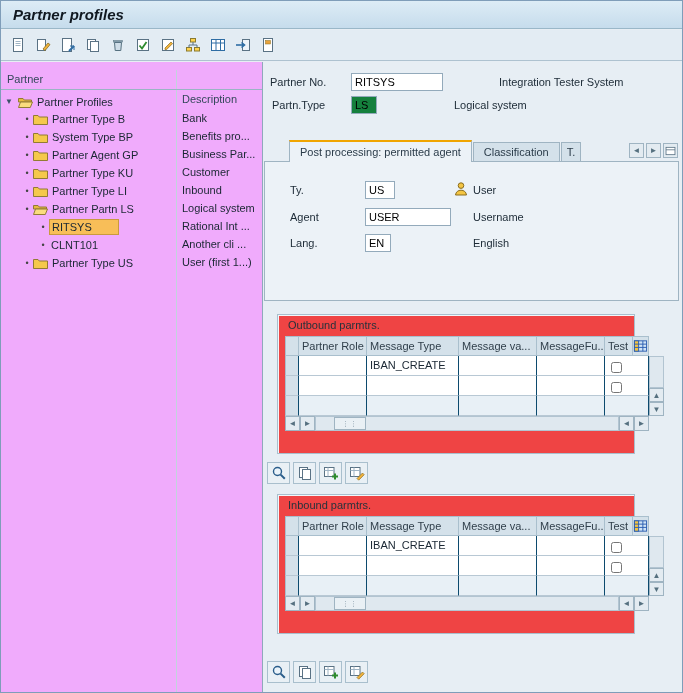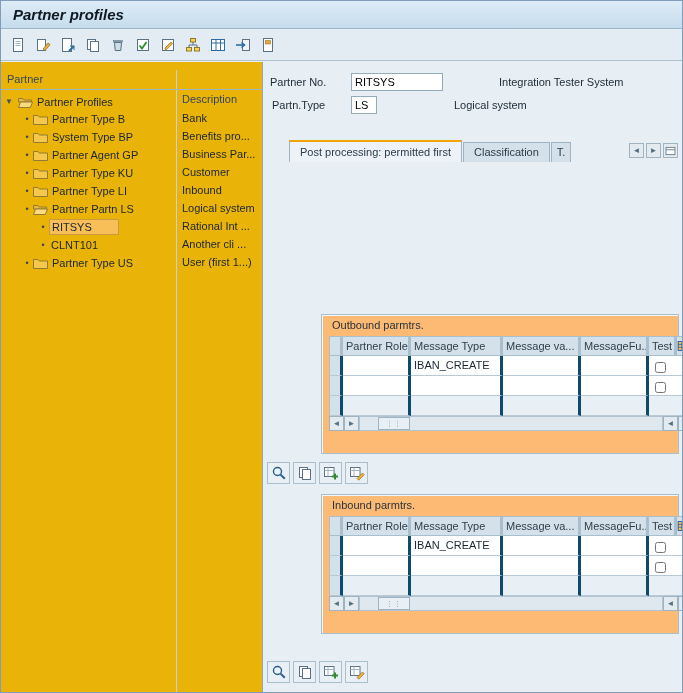--- a/index.html
+++ b/index.html
@@ -9,61 +9,61 @@
 
   .titlebar { position:absolute; top:0; left:0; right:0; height:28px;
     background:linear-gradient(#ddecf6,#c6dcec); border-bottom:1px solid #9ab7c8;
     display:flex; align-items:center; padding-left:12px; }
   .titlebar .ttl { font-size:15px; font-weight:bold; font-style:italic; color:#101820; }
 
   .toolbar { position:absolute; top:29px; left:0; right:0; height:31px; background:#e3ecf3;
     border-bottom:1px solid #aec2d0; display:flex; align-items:center; padding-left:6px; gap:3px; }
   .tb-btn { width:22px; height:22px; display:flex; align-items:center; justify-content:center; border:1px solid transparent; }
 
-  .tree-panel { position:absolute; top:61px; left:0; width:262px; bottom:0; background:#eab308; border-right:1px solid #8fa9bb; }
+  .tree-panel { position:absolute; top:61px; left:0; width:262px; bottom:0; background:#f0abfc; border-right:1px solid #8fa9bb; }
   .tree-colline { position:absolute; top:8px; bottom:0; left:175px; width:1px; background:#c3d2dd; }
   .tree-header { position:absolute; top:8px; left:0; right:0; height:20px; border-bottom:1px solid #9ab4c4; color:#33475a; }
   .tree-header .c1 { position:absolute; left:6px; top:3px; }
   .tree-header .c2 { position:absolute; left:181px; top:3px;margin-top:20px; }
   #tree-rows { position:absolute; top:29px; left:0; right:0; }
   .tree-row { position:relative; height:18px; line-height:18px; white-space:nowrap; cursor:default; }
   .tree-row .t-left { display:inline-flex; align-items:center; height:18px; }
   .expander { width:13px; font-size:8px; color:#3c5468; }
   .bullet { width:12px; text-align:center; font-size:9px; color:#444; }
   .folder { width:17px; display:inline-flex; align-items:center; }
   .tree-row .label { padding:0 2px; }
   .tree-row .label.selected { background:#F8BE58; border:1px solid #c99a3e; line-height:14px; min-width:70px; display:inline-block; }
   .tree-row .desc { position:absolute; left:181px; top:0; }
 
   .right-panel { position:absolute; top:61px; left:263px; right:0; bottom:0; background:#e7eef4; }
   .lbl { position:absolute; color:#1c2a36; }
   .fld { position:absolute; height:18px; border:1px solid #93aabb; background:#fff; padding:0 3px;
     font-family:"Liberation Sans",sans-serif; font-size:11px; color:#000; }
-  .fld.ro { background:#ffffff; }
+  .fld.ro { background:#15803d; }
 
   .tabstrip { position:absolute; top:77px; left:0; right:0; height:23px; }
   #tabs { position:absolute; left:0; right:75px; bottom:0; display:flex; align-items:flex-end; padding-left:25px; overflow:hidden; }
   .tab { height:20px; line-height:19px; padding:0 10px; background:#d4e1ea; border:1px solid #9fb4c2;
     border-bottom:none; white-space:nowrap; margin-right:1px; color:#2b3c4a; }
   .tab.active { height:23px; line-height:20px; background:#ecf2f7; border-top:2px solid #F0A500; position:relative; z-index:2; margin-bottom:-1px; }
   .tab.truncated { max-width:26px; overflow:hidden; padding:0 5px; }
   #tab-controls { position:absolute; right:4px; top:4px; display:flex; gap:2px; }
   .sbtn { width:15px; height:15px; background:#e3ebf1; border:1px solid #9fb4c2; color:#55707f;
     font-size:8px; display:flex; align-items:center; justify-content:center; }
 
   .tabbody { position:absolute; top:99px; left:0; right:3px; height:140px; background:#ecf2f7; border:1px solid #9fb4c2; }
   .icon16 { position:absolute; width:17px; height:17px; display:inline-flex; }
 
-  .groupbox { position:absolute; left:13px; width:358px; height:140px; background:#fdba74;
-    border:1px solid #a9bfcd; box-shadow:inset 1px 1px 0 #f2f7fb;margin-left:44px; }
+  .groupbox { position:absolute; left:13px; width:358px; height:140px; background:#ef4444;
+    border:1px solid #a9bfcd; box-shadow:inset 1px 1px 0 #f2f7fb; }
   .gb-title { position:absolute; left:10px; top:4px; color:#27323b; }
 
   .sap-table { position:absolute; left:7px; top:21px; width:379px; }
   .t-row { display:flex; }
-  .t-cell { height:20px; border-right:3px solid #0c4a6e; border-bottom:1px solid #b8c8d4;
+  .t-cell { height:20px; border-right:1px solid #0c4a6e; border-bottom:1px solid #b8c8d4;
     padding:3px 3px 0 3px; background:#fff; overflow:hidden; white-space:nowrap; }
   .t-head .t-cell { background:#d4e1ea; border-color:#a9bfcd; color:#2f3e4a; }
   .t-sel { width:14px; background:#d4e1ea !important; border-left:1px solid #a9bfcd; padding:0; }
   .t-cfgcell { width:16px; padding:1px 0 0 0; display:flex; justify-content:center; }
   .t-head .t-cell:first-child { border-top:1px solid #a9bfcd; }
   .t-head .t-cell { border-top:1px solid #a9bfcd; }
   .t-test { display:flex; align-items:center; justify-content:flex-start; padding-left:6px; }
   .t-test input { width:11px; height:11px; margin:0; }
   .t-filler .t-cell { background:#e8f0f6; }
   .vscroll { position:absolute; left:364px; top:20px; width:15px; height:60px; }
@@ -258,36 +258,55 @@
     <span class="lbl" style="left:6px; top:14px">Partner No.</span>
     <input class="fld" style="left: 87px; top: 11px; width: 92px;" readonly="" value="RITSYS">
     <span class="lbl" style="left:235px; top:14px">Integration Tester System</span>
 
     <span class="lbl" style="left:8px; top:37px">Partn.Type</span>
     <input class="fld ro" style="left: 87px; top: 34px; width: 26px;" readonly="" value="LS">
     <span class="lbl" style="left:190px; top:37px">Logical system</span>
 
     <div class="tabstrip">
       <div id="tabs">
-          <div class="tab active"><span>Post processing: permitted first</span></div>
+          <div class="tab active"><span>Post processing: permitted agent</span></div>
           <div class="tab"><span>Classification</span></div>
           <div class="tab truncated"><span>T.</span></div>
         </div>
       <div id="tab-controls">
           <div class="sbtn">◄</div>
           <div class="sbtn">►</div>
           <div class="sbtn">
             <svg width="16" height="16" viewBox="0 0 16 16">
               <rect x="2.5" y="3.5" width="11" height="9" fill="#fff" stroke="#5a7284"></rect>
               <path d="M2.5 6.5h11" stroke="#5a7284"></path>
             </svg>
           </div>
         </div>
     </div>
 
+    <div class="tabbody">
+      <span class="lbl" style="left:25px; top:22px">Ty.</span>
+      <input class="fld" style="left: 100px; top: 19px; width: 30px;" value="US">
+      <span class="icon16" style="left:188px; top:19px">
+          <svg width="16" height="16" viewBox="0 0 16 16">
+            <circle cx="8" cy="4.6" r="2.8" fill="#f4c542" stroke="#8a6d1f"></circle>
+            <path d="M2.5 14c.4-3.2 2.7-4.8 5.5-4.8s5.1 1.6 5.5 4.8z" fill="#f4c542" stroke="#8a6d1f"></path>
+          </svg>
+        </span>
+      <span class="lbl" style="left:208px; top:22px">User</span>
+
+      <span class="lbl" style="left:25px; top:49px">Agent</span>
+      <input class="fld" style="left: 100px; top: 46px; width: 86px;" value="USER">
+      <span class="lbl" style="left:208px; top:49px">Username</span>
+
+      <span class="lbl" style="left:25px; top:75px">Lang.</span>
+      <input class="fld" style="left: 100px; top: 72px; width: 26px;" value="EN">
+      <span class="lbl" style="left:208px; top:75px">English</span>
+    </div>
 
     <div class="groupbox" style="top:252px">
       <span class="gb-title">Outbound parmtrs.</span>
       <div id="outbound-table-mount">
           <div class="sap-table">
             <div class="t-row t-head">
               <div class="t-cell t-sel"></div>
               <div class="t-cell" style="width: 68px;">Partner Role</div>
               <div class="t-cell" style="width: 92px;">Message Type</div>
               <div class="t-cell" style="width: 78px;">Message va...</div>

